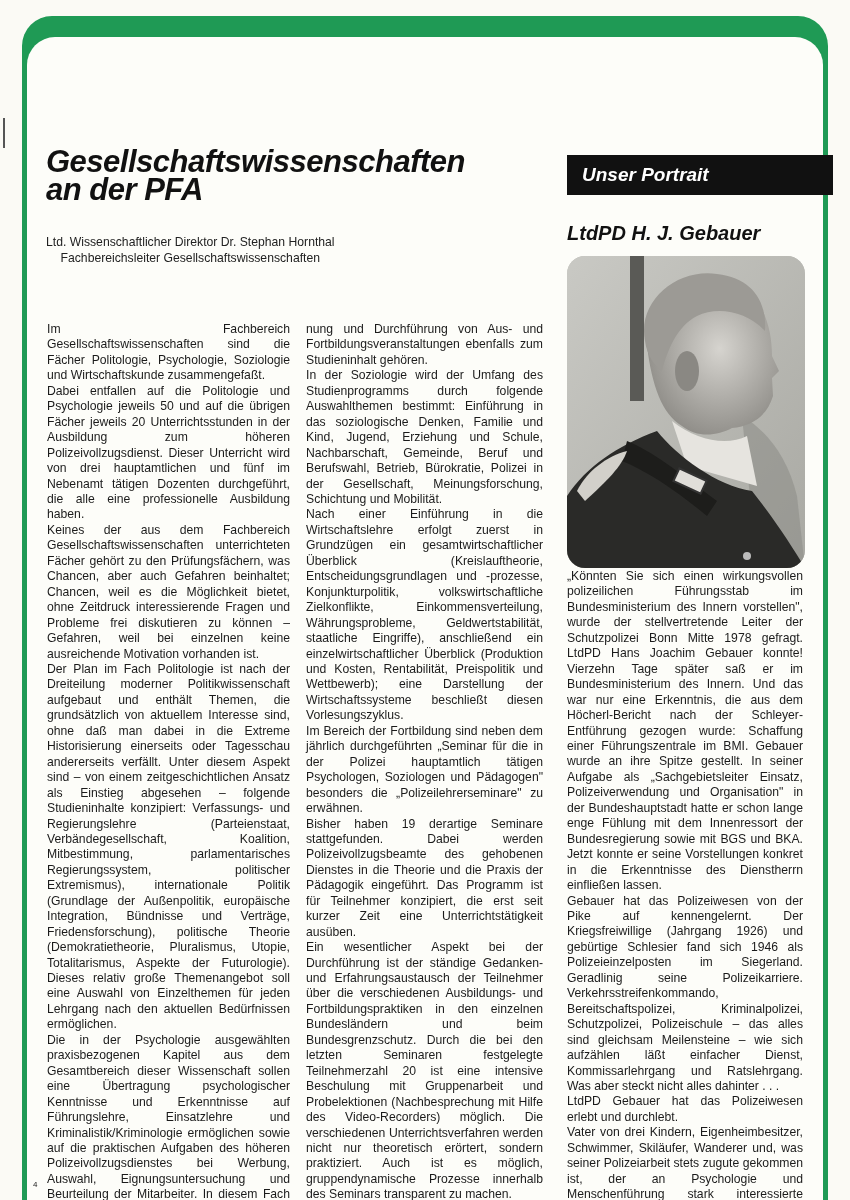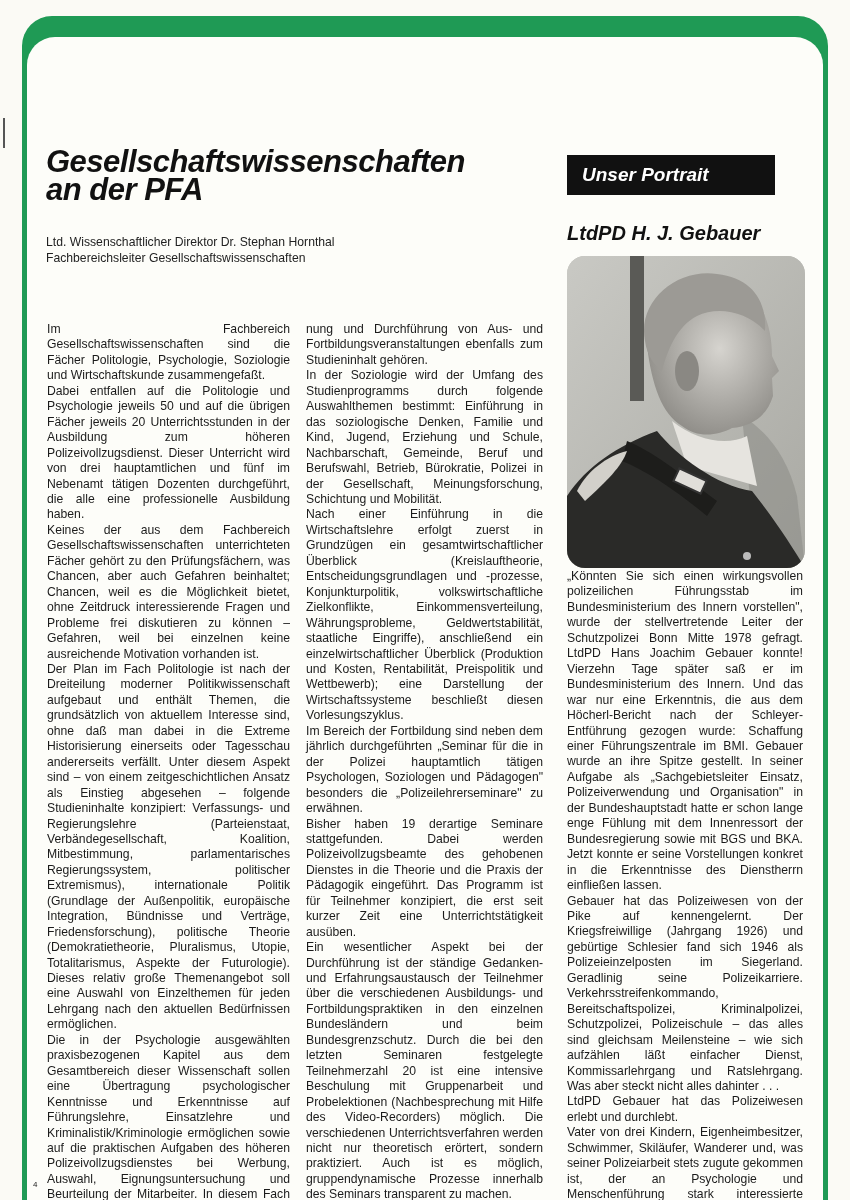--- a/index.html
+++ b/index.html
@@ -22,33 +22,33 @@
   .title {
     position: absolute; left: 46px; top: 148px;
     font-family: "Liberation Sans", sans-serif;
     font-weight: bold; font-style: italic;
     font-size: 31px; line-height: 28px; letter-spacing: -0.5px;
     color: #111;
     margin: 0;
   }
   .author {
     position: absolute; left: 46px; top: 234px;
-    font-size: 12.2px; line-height: 16px; color: #222;
+    font-size: 12.2px; line-height: 16px; color: #222; text-align: center;
   }
   .col {
     position: absolute; top: 322px;
     font-size: 12.2px; line-height: 15.45px; text-align: justify;
     color: #1b1b1b;
   }
   .col p { margin: 0; }
   .col1 { left: 47px; width: 243px; }
   .col2 { left: 306px; width: 237px; }
   .col3 { left: 567px; top: 569px; width: 236px; }
   .portrait-header {
-    position: absolute; left: 567px; top: 155px; width: 208px; height: 40px;
+    position: absolute; left: 567px; top: 155px; width: 266px; height: 40px;
     background: #111;
     color: #fff;
     font-weight: bold; font-style: italic; font-size: 19px;
     line-height: 40px; padding-left: 15px; box-sizing: border-box;
   }
   .portrait-name {
     position: absolute; left: 567px; top: 222px;
     font-weight: bold; font-style: italic; font-size: 20px; color: #111;
   }
   .photo {

